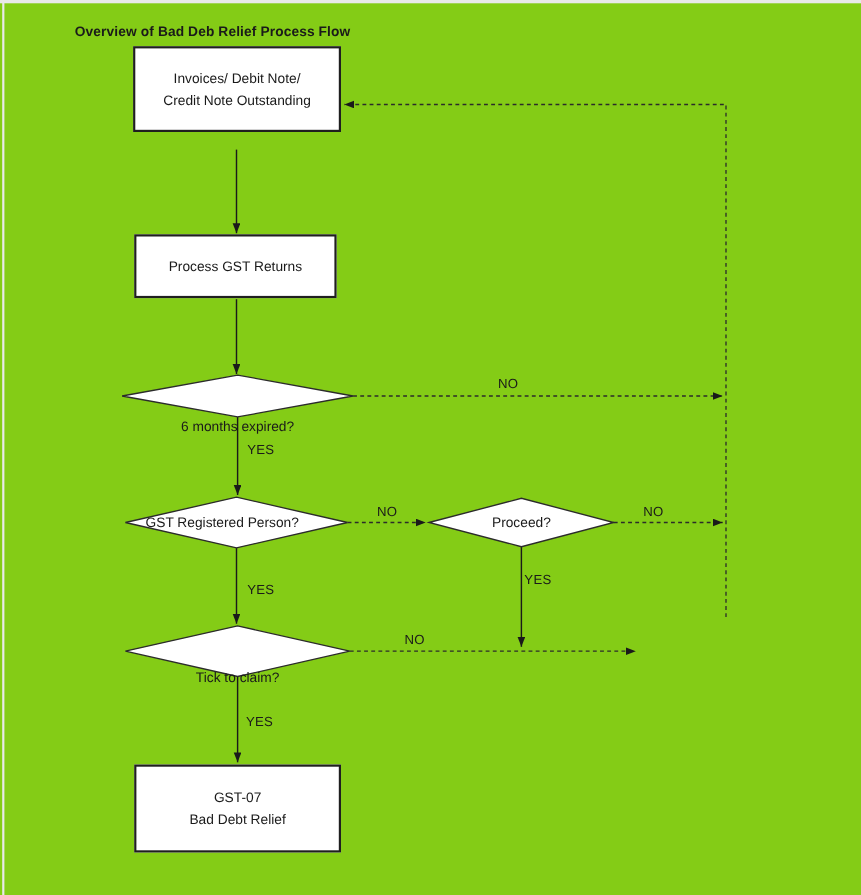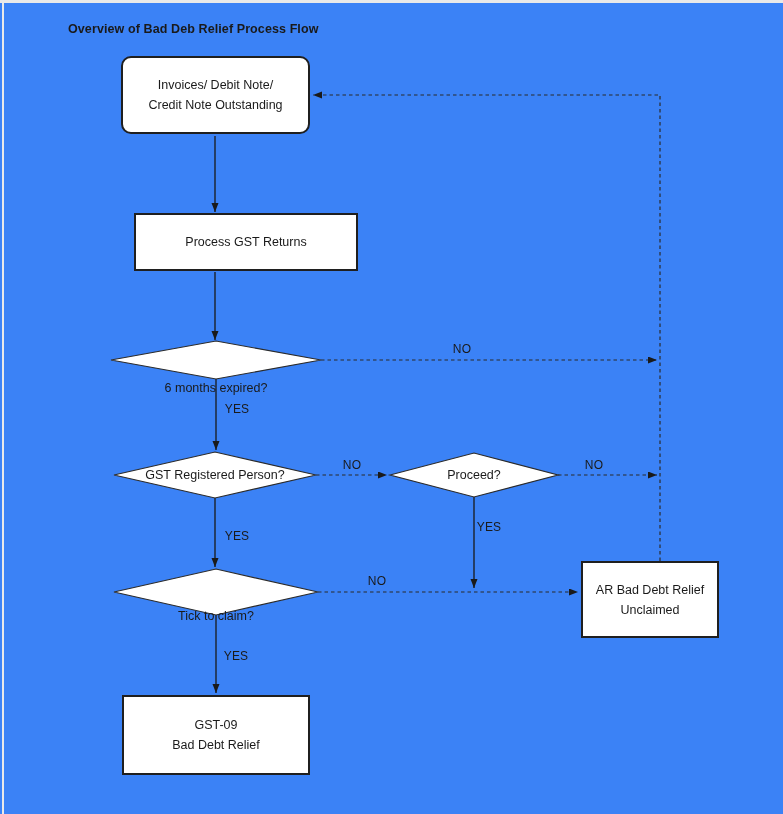--- a/index.html
+++ b/index.html
@@ -5,21 +5,21 @@
   html, body {
     margin: 0;
     padding: 0;
     background: #ffffff;
     font-family: "Liberation Sans", sans-serif;
   }
   .canvas {
     position: relative;
     width: 783px;
     height: 814px;
-    background: #3b82f6;
+    background: #84cc16;
     overflow: hidden;
     color: #1a1a1a;
   }
   .edge-strip-top {
     position: absolute;
     left: 0; top: 0;
     width: 783px; height: 3px;
     background: #e9e9e9;
   }
   .edge-strip-left {
@@ -99,33 +99,31 @@
     <line x1="316" y1="475" x2="387" y2="475" stroke="#2b2b2b" stroke-width="1.2" stroke-dasharray="3.5,3" marker-end="url(#arrow)"></line>
     <line x1="558" y1="475" x2="657" y2="475" stroke="#2b2b2b" stroke-width="1.2" stroke-dasharray="3.5,3" marker-end="url(#arrow)"></line>
     <line x1="318" y1="592" x2="578" y2="592" stroke="#2b2b2b" stroke-width="1.2" stroke-dasharray="3.5,3" marker-end="url(#arrow)"></line>
 
     <polygon points="111,360 216,341 321,360 216,379" fill="#ffffff" stroke="#2b2b2b" stroke-width="1.2"></polygon>
     <polygon points="114,475 215,452 316,475 215,498" fill="#ffffff" stroke="#2b2b2b" stroke-width="1.2"></polygon>
     <polygon points="390,475 474,453 558,475 474,497" fill="#ffffff" stroke="#2b2b2b" stroke-width="1.2"></polygon>
     <polygon points="114,592 216,569 318,592 216,615" fill="#ffffff" stroke="#2b2b2b" stroke-width="1.2"></polygon>
   </svg>
 
-  <div class="node-rect" style="left:121px; top:56px; width:189px; height:78px;border-radius:10px;">Invoices/ Debit Note/
+  <div class="node-rect" style="left:121px; top:42px; width:189px; height:78px;">Invoices/ Debit Note/
 Credit Note Outstanding</div>
 
-  <div class="node-rect" style="left:122px; top:213px; width:224px; height:58px;margin-left:12px;">Process GST Returns</div>
+  <div class="node-rect" style="left:122px; top:213px; width:184px; height:58px;">Process GST Returns</div>
 
-  <div class="node-rect" style="left:581px; top:561px; width:138px; height:77px;">AR Bad Debt Relief
-Unclaimed</div>
 
-  <div class="node-rect" style="left:122px; top:695px; width:188px; height:80px;">GST-09
+  <div class="node-rect" style="left:122px; top:695px; width:188px; height:80px;">GST-07
 Bad Debt Relief</div>
 
   <div class="diamond-label" style="left:216px; top:360px;margin-top:28px;">6 months expired?</div>
-  <div class="diamond-label" style="left:215px; top:475px;">GST Registered Person?</div>
+  <div class="diamond-label" style="left:202px; top:475px;">GST Registered Person?</div>
   <div class="diamond-label" style="left:474px; top:475px;">Proceed?</div>
   <div class="diamond-label" style="left:216px; top:616px;">Tick to claim?</div>
 
   <div class="edge-label" style="left:462px; top:349px;">NO</div>
   <div class="edge-label" style="left:237px; top:409px;">YES</div>
   <div class="edge-label" style="left:352px; top:465px;">NO</div>
   <div class="edge-label" style="left:594px; top:465px;">NO</div>
   <div class="edge-label" style="left:489px; top:527px;">YES</div>
   <div class="edge-label" style="left:237px; top:536px;">YES</div>
   <div class="edge-label" style="left:377px; top:581px;">NO</div>

